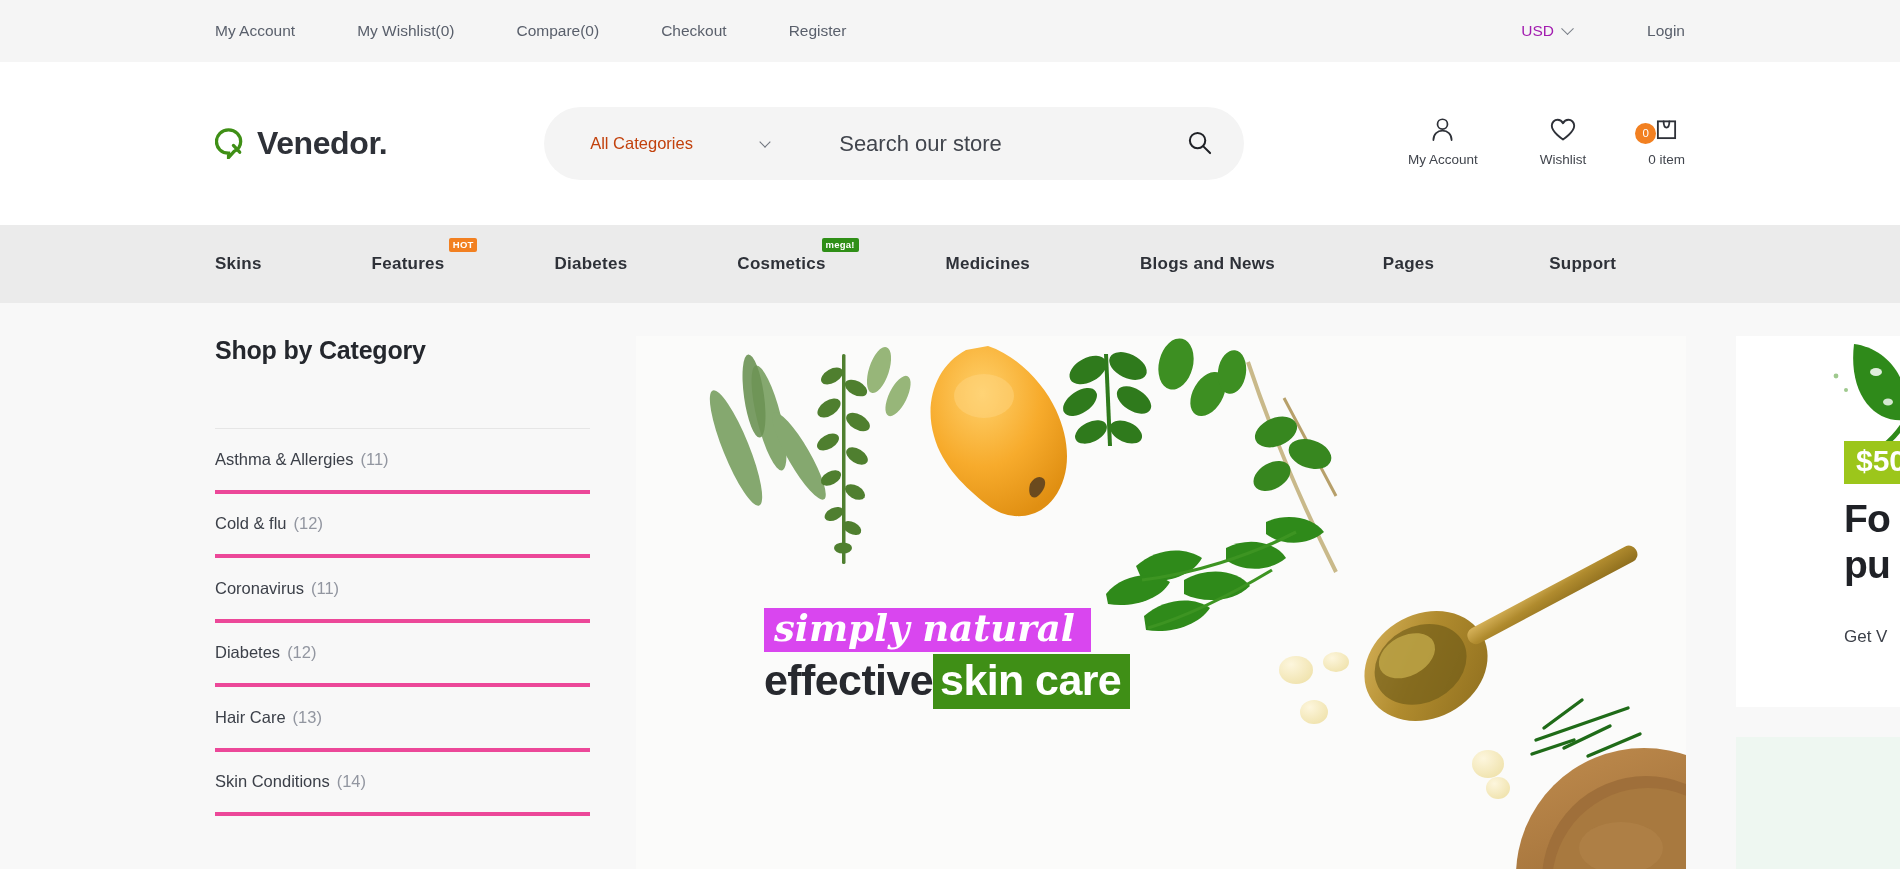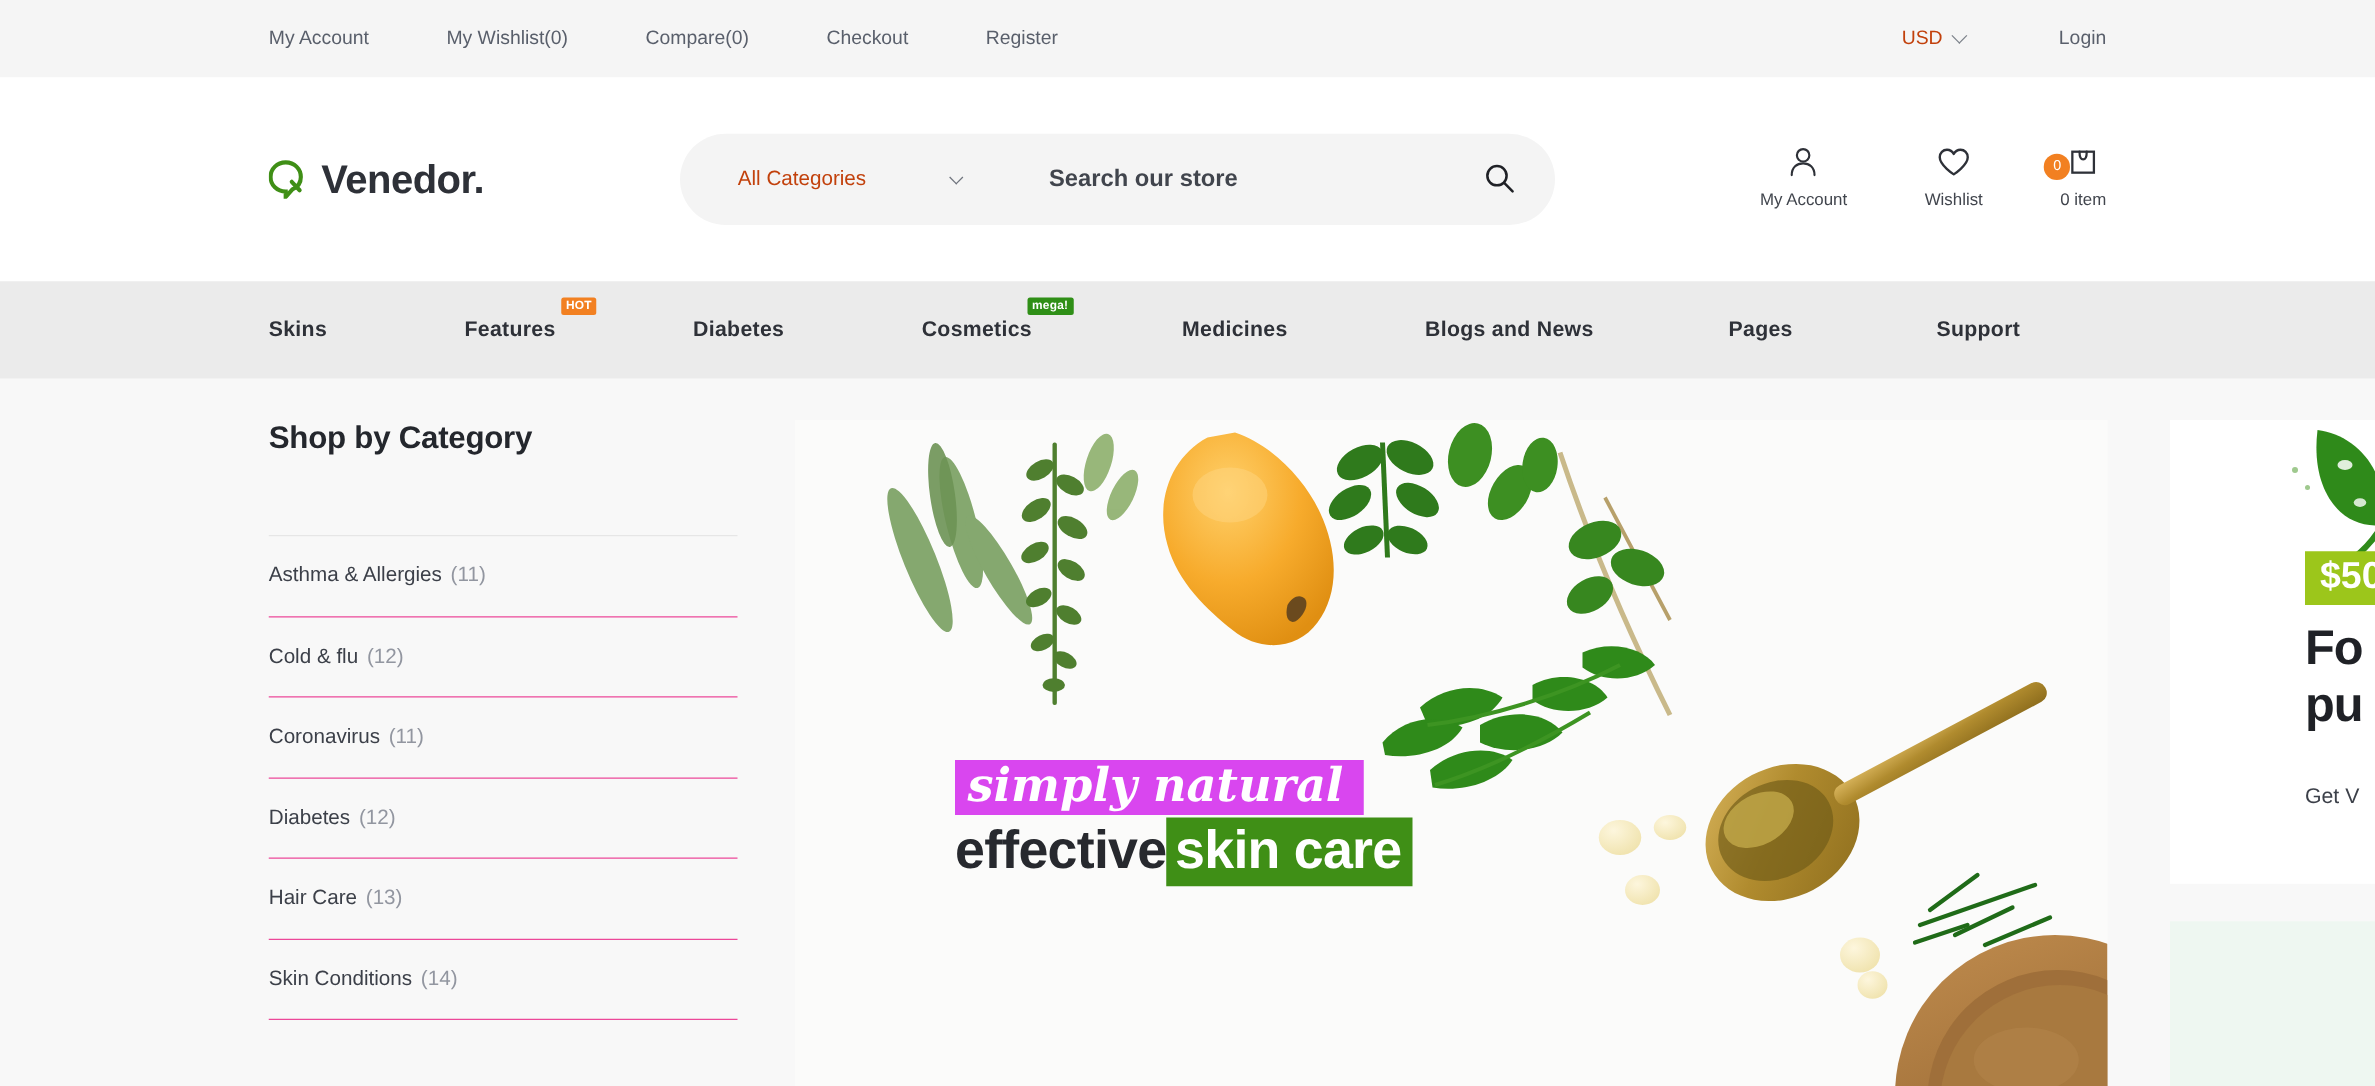--- a/index.html
+++ b/index.html
@@ -25,21 +25,21 @@
   .topbar-left a {
     margin-right: 62px;
     text-decoration: none;
     color: #595f6b;
     white-space: nowrap;
   }
   .topbar-right { margin-left: auto; display: flex; align-items: center; }
   .currency {
     display: flex; align-items: center; gap: 9px;
     margin-right: 75px;
-    color: #c2410c;
+    color: #a21caf;
     cursor: pointer;
   }
   .chev {
     display: inline-block;
     width: 9px; height: 9px;
     border-right: 1.6px solid #7b8089;
     border-bottom: 1.6px solid #7b8089;
     transform: rotate(45deg) translate(-2px,-2px);
   }
   .login-link { text-decoration: none; color: #595f6b; }
@@ -86,24 +86,23 @@
     transform: rotate(45deg);
     margin-left: 68px;
     margin-top: -4px;
   }
   .search-input {
     flex: 1;
     border: none;
     outline: none;
     background: transparent;
     font-family: "Liberation Sans", sans-serif;
-    font-size: 19px;
+    font-size: 22px;
     color: #3c4049;
     margin-left: 44px;
-    font-weight: bold;
   }
   .search-input::placeholder { color: #41454d; opacity: 1; }
   .search-btn {
     background: none; border: none; cursor: pointer;
     padding: 0; display: flex; align-items: center;
   }
 
   .header-icons {
     margin-left: auto;
     display: flex;
@@ -177,21 +176,21 @@
   .sidebar { width: 375px; flex: 0 0 375px; padding-top: 33px; }
   .sidebar-title {
     font-size: 25px;
     font-weight: 700;
     color: #24272d;
     letter-spacing: -0.2px;
     padding-bottom: 63px;
   }
   .cat-list { border-top: 1px solid #e6e6e6; }
   .cat-row {
-    border-bottom: 1px solid #ec4899;
+    border-bottom: 4px solid #ec4899;
     height: 64.5px;
     display: flex;
     align-items: center;
     cursor: pointer;
     font-size: 16.5px;
   }
   .cat-name { color: #3c4049; }
   .cat-count { color: #9296a0; margin-left: 7px; }
 
   .hero {

